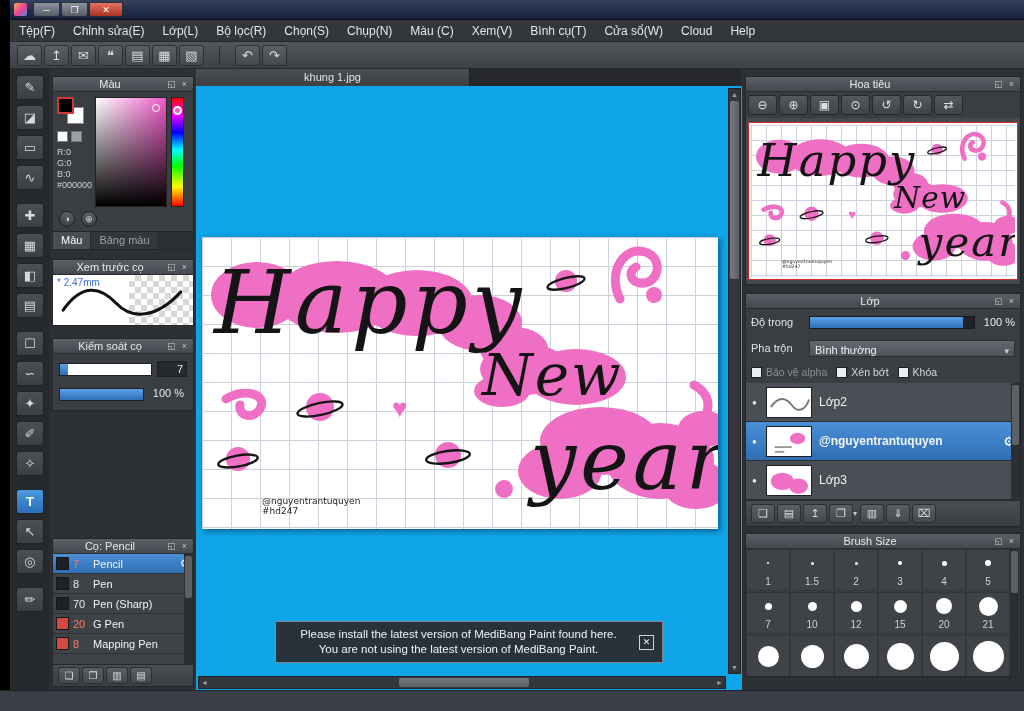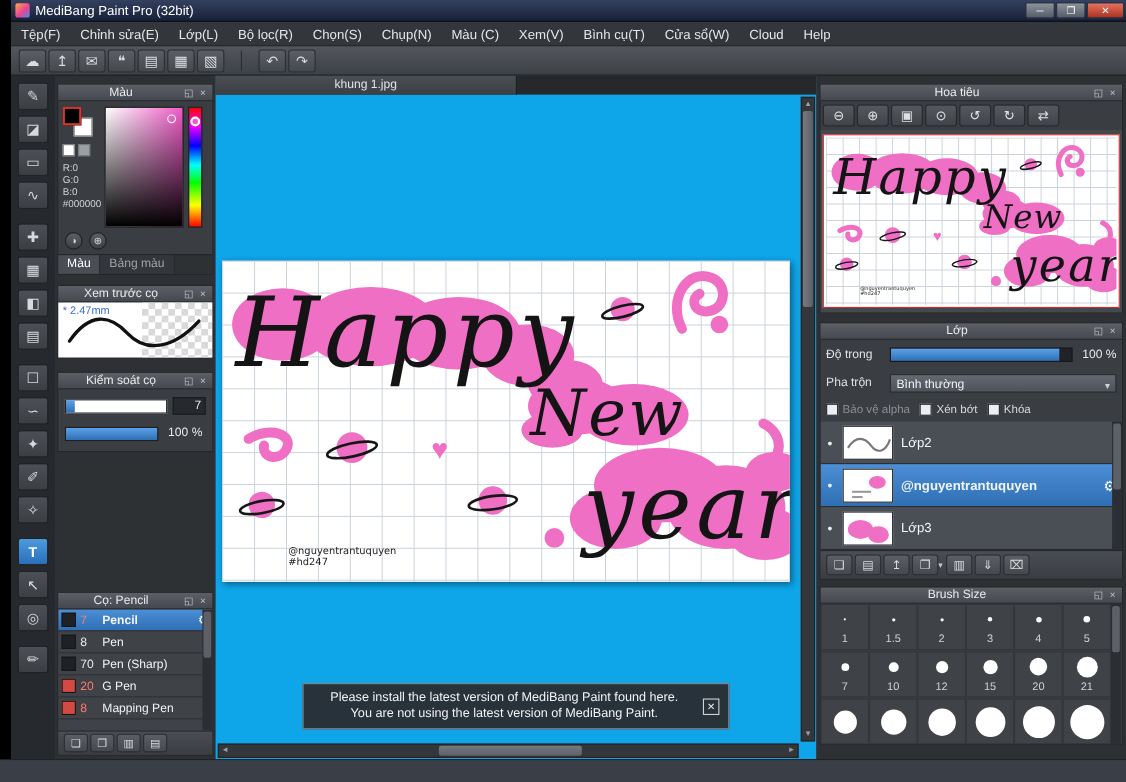--- a/index.html
+++ b/index.html
@@ -82,21 +82,21 @@
 
 .brushpanel{margin-top:127px;margin-bottom:0}
 .blist{height:110px;position:relative;overflow:hidden;background:#3f4247}
 .brow{height:20px;display:flex;align-items:center;border-bottom:1px solid #2e3135;padding-left:3px}
 .brow.selected{background:linear-gradient(#4b8fd6,#2f6fb4)}
 .chip{width:13px;height:13px;border:1px solid #15171a;margin-right:4px}
 .chip.dark{background:#1e2126}.chip.red{background:#d24a41}
 .bsize{width:20px;font-size:11px;color:#e8eaec}
 .bsize.red{color:#ff7b6e}
 .bname{flex:1;font-size:11px;color:#f2f4f6;white-space:nowrap;overflow:hidden}
-.brow.selected .bname{font-weight:bold}
+.brow.selected .bname{font-weight:normal}
 .bgear{width:16px;font-size:11px;color:#fff;text-align:center}
 .vsb{position:absolute;right:0;top:0;bottom:0;width:9px;background:#2b2e32}
 .vsb .thumb{position:absolute;left:1px;right:1px;top:2px;height:42px;background:#5d6167;border-radius:2px}
 .btoolrow{height:22px;display:flex;align-items:center;padding-left:4px;background:linear-gradient(#4a4d53,#3a3d42);border-top:1px solid #26282c}
 .btoolrow .tbbtn{width:22px;height:17px;font-size:10px}
 
 
 .canvascol{flex:1;position:relative;background:#0ea5e9;min-width:0}
 .tabbar{position:absolute;left:0;right:0;top:0;height:17px;background:#26282c;display:flex}
 .doctab{width:274px;background:linear-gradient(#4a4d52,#3c3f44);border-right:1px solid #1d1f22;color:#e2e4e7;font-size:11px;text-align:center;line-height:17px}
@@ -157,21 +157,20 @@
 .bslabel{font-size:10px;color:#cfd3d7}
 
 
 .statusbar{position:absolute;left:0;right:0;bottom:0;height:21px;background:#3a3f47;border-top:1px solid #1e2126;color:#eef0f3;font-size:12px;line-height:20px;padding-left:6px;white-space:pre}
 </style>
 </head>
 <body>
 
 <div class="titlebar">
   <div class="applogo"></div>
-  <div class="apptitle">MediBang Paint Pro (32bit)</div>
   <div class="winbtns">
     <div class="winbtn">─</div>
     <div class="winbtn">❐</div>
     <div class="winbtn close">✕</div>
   </div>
 </div>
 
 <div class="menubar">
   <span class="menuitem">Tệp(F)</span>
   <span class="menuitem">Chỉnh sửa(E)</span>

